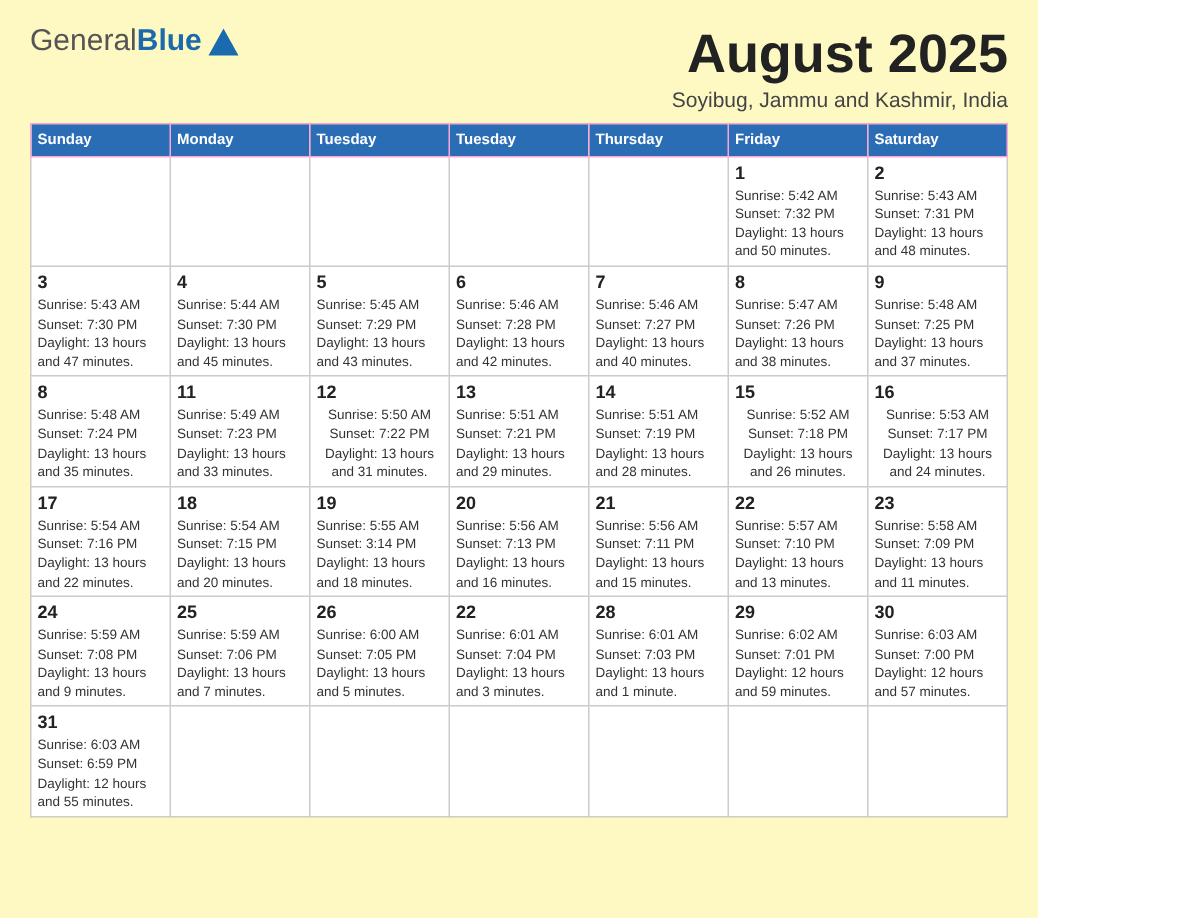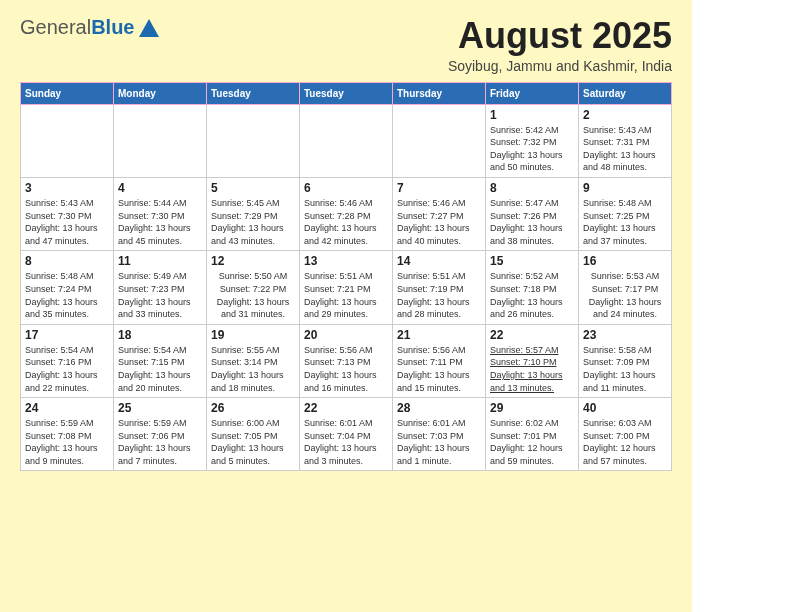--- a/index.html
+++ b/index.html
@@ -229,21 +229,21 @@
           </td>
           <td>
             <span class="day-number">14</span>
             <div class="day-info" style="white-space: pre-line;">Sunrise: 5:51 AM
 Sunset: 7:19 PM
 Daylight: 13 hours
 and 28 minutes.</div>
           </td>
           <td>
             <span class="day-number">15</span>
-            <div class="day-info" style="white-space: pre-line;">Sunrise: 5:52 AM
+            <div class="day-info" style="white-space: pre-line; text-align: center;">Sunrise: 5:52 AM
 Sunset: 7:18 PM
 Daylight: 13 hours
 and 26 minutes.</div>
           </td>
           <td>
             <span class="day-number">16</span>
             <div class="day-info" style="white-space: pre-line; text-align: center;">Sunrise: 5:53 AM
 Sunset: 7:17 PM
 Daylight: 13 hours
 and 24 minutes.</div>
@@ -280,21 +280,21 @@
           </td>
           <td>
             <span class="day-number">21</span>
             <div class="day-info" style="white-space: pre-line;">Sunrise: 5:56 AM
 Sunset: 7:11 PM
 Daylight: 13 hours
 and 15 minutes.</div>
           </td>
           <td>
             <span class="day-number">22</span>
-            <div class="day-info" style="white-space: pre-line; text-decoration: underline;">Sunrise: 5:57 AM
+            <div class="day-info" style="white-space: pre-line;">Sunrise: 5:57 AM
 Sunset: 7:10 PM
 Daylight: 13 hours
 and 13 minutes.</div>
           </td>
           <td>
             <span class="day-number">23</span>
             <div class="day-info" style="white-space: pre-line;">Sunrise: 5:58 AM
 Sunset: 7:09 PM
 Daylight: 13 hours
 and 11 minutes.</div>
@@ -337,22 +337,37 @@
 and 1 minute.</div>
           </td>
           <td>
             <span class="day-number">29</span>
             <div class="day-info" style="white-space: pre-line;">Sunrise: 6:02 AM
 Sunset: 7:01 PM
 Daylight: 12 hours
 and 59 minutes.</div>
           </td>
           <td>
-            <span class="day-number">40</span>
+            <span class="day-number">30</span>
             <div class="day-info" style="white-space: pre-line;">Sunrise: 6:03 AM
 Sunset: 7:00 PM
 Daylight: 12 hours
 and 57 minutes.</div>
           </td>
+        </tr>
+        <tr class="last-row">
+          <td>
+            <span class="day-number">31</span>
+            <div class="day-info" style="white-space: pre-line;">Sunrise: 6:03 AM
+Sunset: 6:59 PM
+Daylight: 12 hours
+and 55 minutes.</div>
+          </td>
+          <td class="empty-cell"></td>
+          <td class="empty-cell"></td>
+          <td class="empty-cell"></td>
+          <td class="empty-cell"></td>
+          <td class="empty-cell"></td>
+          <td class="empty-cell"></td>
         </tr>
       </tbody>
   </table>
 </div>
 
 </body></html>

